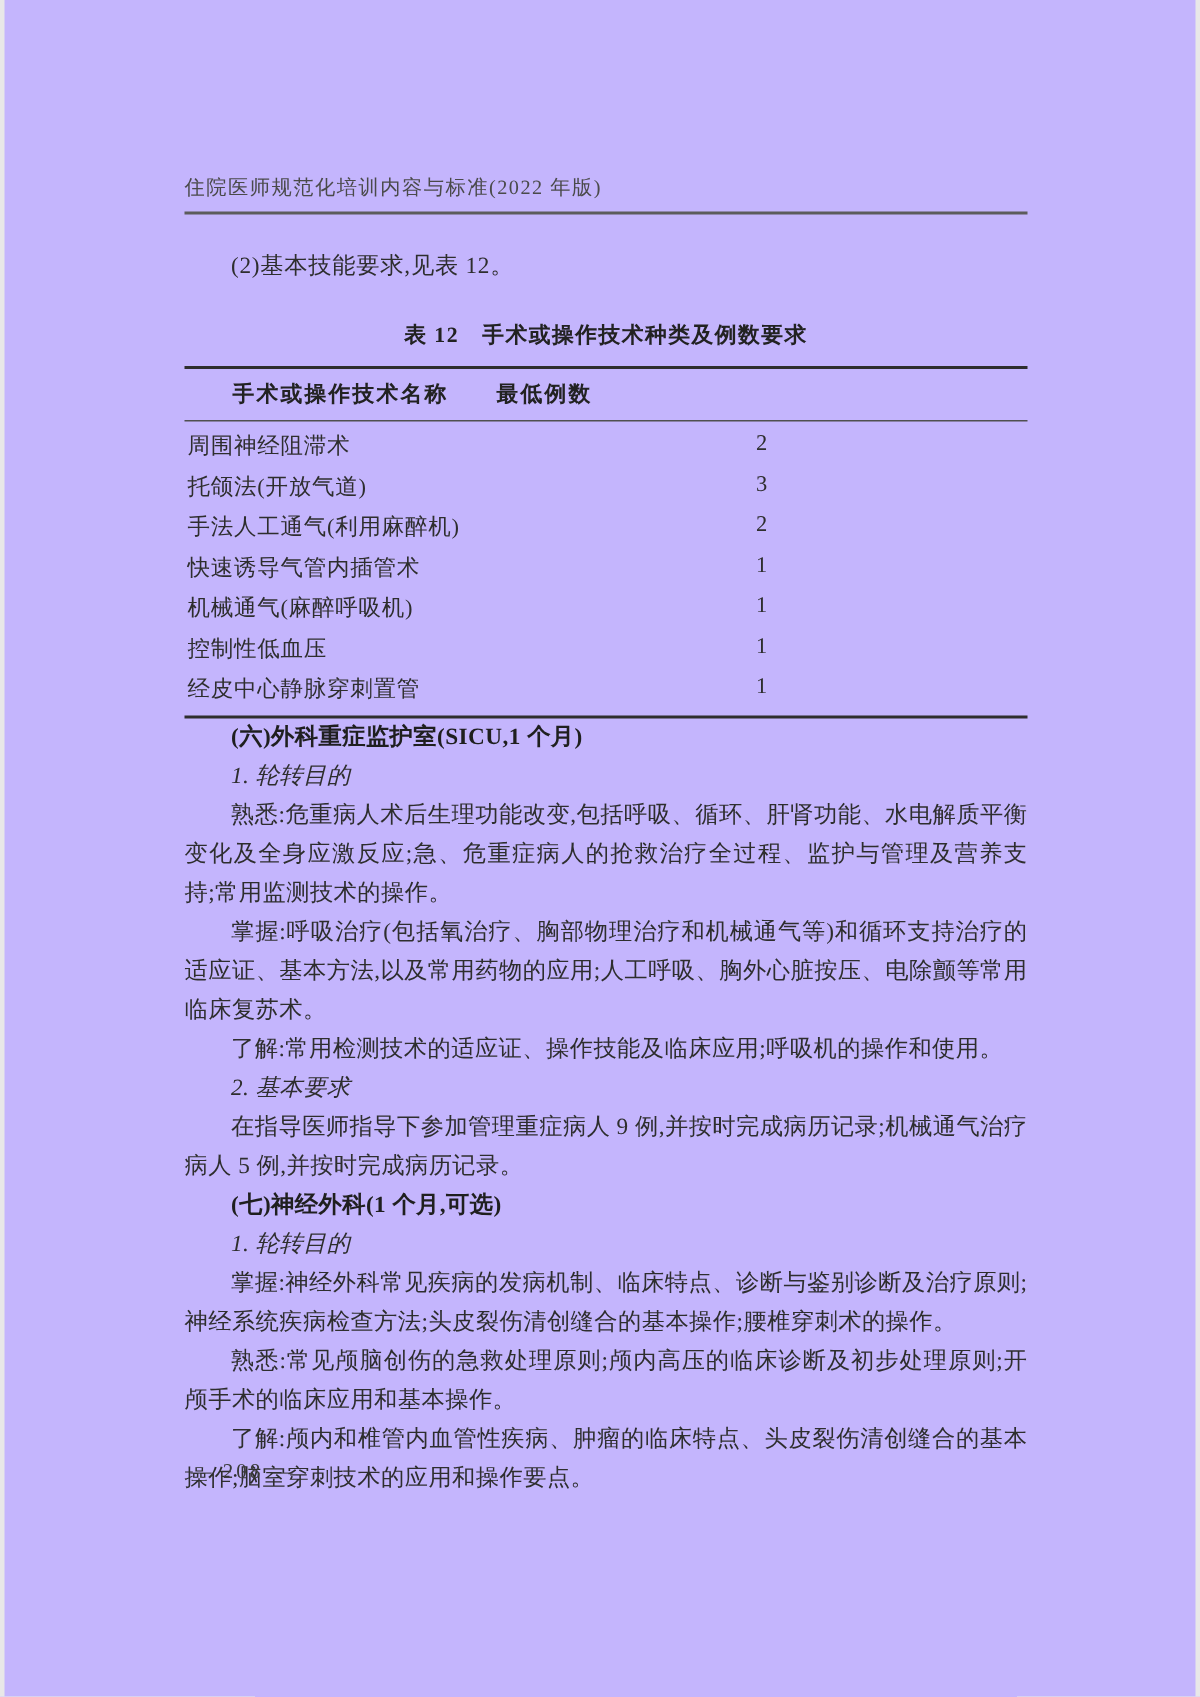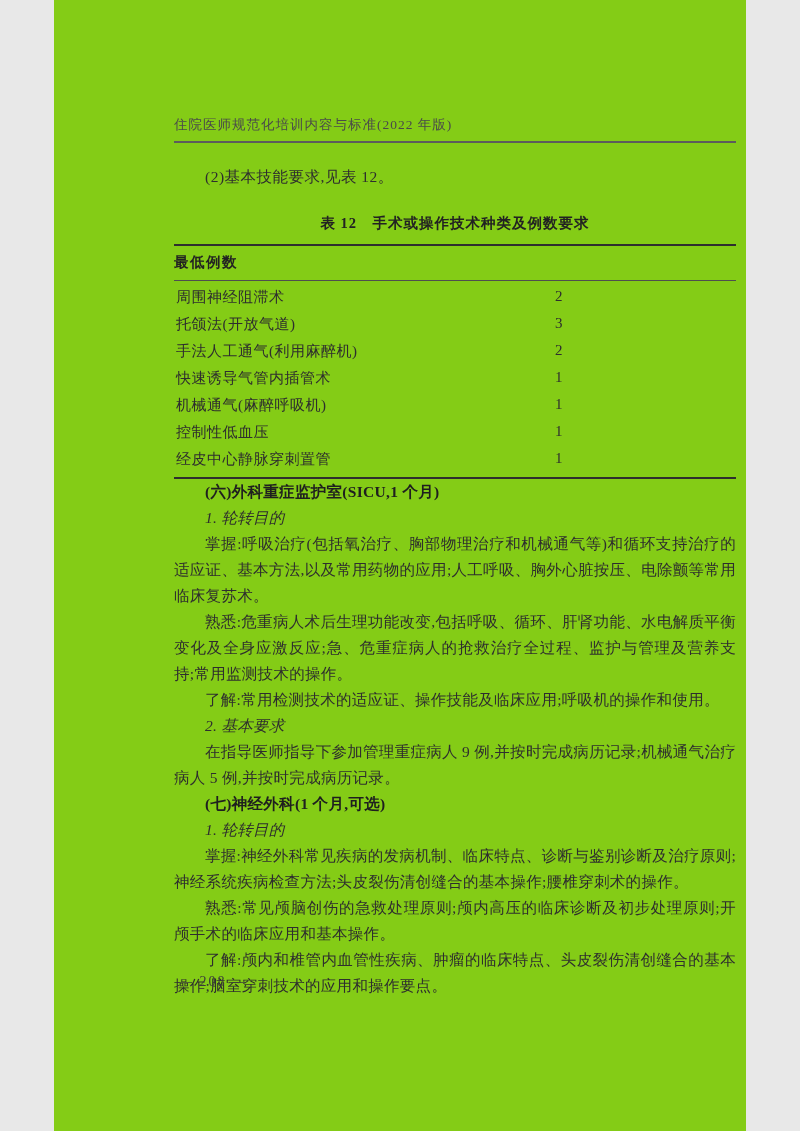--- a/index.html
+++ b/index.html
@@ -1,22 +1,22 @@
 <!DOCTYPE html>
 <html><head>
 <meta charset="utf-8">
 <style>
   * { margin: 0; padding: 0; box-sizing: border-box; }
   html, body { background: #e8e8e8; }
   body { font-family: "Liberation Serif", serif; }
   .page {
     position: relative;
-    width: 692px;
+    width: 794px;
     height: 1131px;
-    background: #84cc16;
+    background: #c4b5fd;
     margin: 0 auto;
     overflow: hidden;
     color: #2e2e2e;
     text-decoration: underline;
   }
   .content {
     position: absolute;
     left: 120px;
     top: 116px;
     width: 562px;
@@ -95,20 +95,21 @@
   <div class="content">
 
     <div class="running-head">住院医师规范化培训内容与标准(2022 年版)</div>
 
     <p class="intro">(2)基本技能要求,见表 12。</p>
 
     <div class="tbl-caption">表 12　手术或操作技术种类及例数要求</div>
 
     <div class="tbl">
       <div class="tbl-header">
+        <div class="c1">手术或操作技术名称</div>
         <div class="c2">最低例数</div>
       </div>
       <div class="tbl-body">
 
           <div class="tbl-row">
             <div class="c1">周围神经阻滞术</div>
             <div class="c2">2</div>
           </div>
 
           <div class="tbl-row">
@@ -142,23 +143,23 @@
           </div>
         </div>
     </div>
 
     <div class="doc-body">
 
         <p class="b-heading">(六)外科重症监护室(SICU,1 个月)</p>
 
         <p class="b-subhead">1. 轮转目的</p>
 
+        <p class="b-para">熟悉:危重病人术后生理功能改变,包括呼吸、循环、肝肾功能、水电解质平衡变化及全身应激反应;急、危重症病人的抢救治疗全过程、监护与管理及营养支持;常用监测技术的操作。</p>
+
         <p class="b-para">掌握:呼吸治疗(包括氧治疗、胸部物理治疗和机械通气等)和循环支持治疗的适应证、基本方法,以及常用药物的应用;人工呼吸、胸外心脏按压、电除颤等常用临床复苏术。</p>
-
-        <p class="b-para">熟悉:危重病人术后生理功能改变,包括呼吸、循环、肝肾功能、水电解质平衡变化及全身应激反应;急、危重症病人的抢救治疗全过程、监护与管理及营养支持;常用监测技术的操作。</p>
 
         <p class="b-para">了解:常用检测技术的适应证、操作技能及临床应用;呼吸机的操作和使用。</p>
 
         <p class="b-subhead">2. 基本要求</p>
 
         <p class="b-para">在指导医师指导下参加管理重症病人 9 例,并按时完成病历记录;机械通气治疗病人 5 例,并按时完成病历记录。</p>
 
         <p class="b-heading">(七)神经外科(1 个月,可选)</p>
 
         <p class="b-subhead">1. 轮转目的</p>

